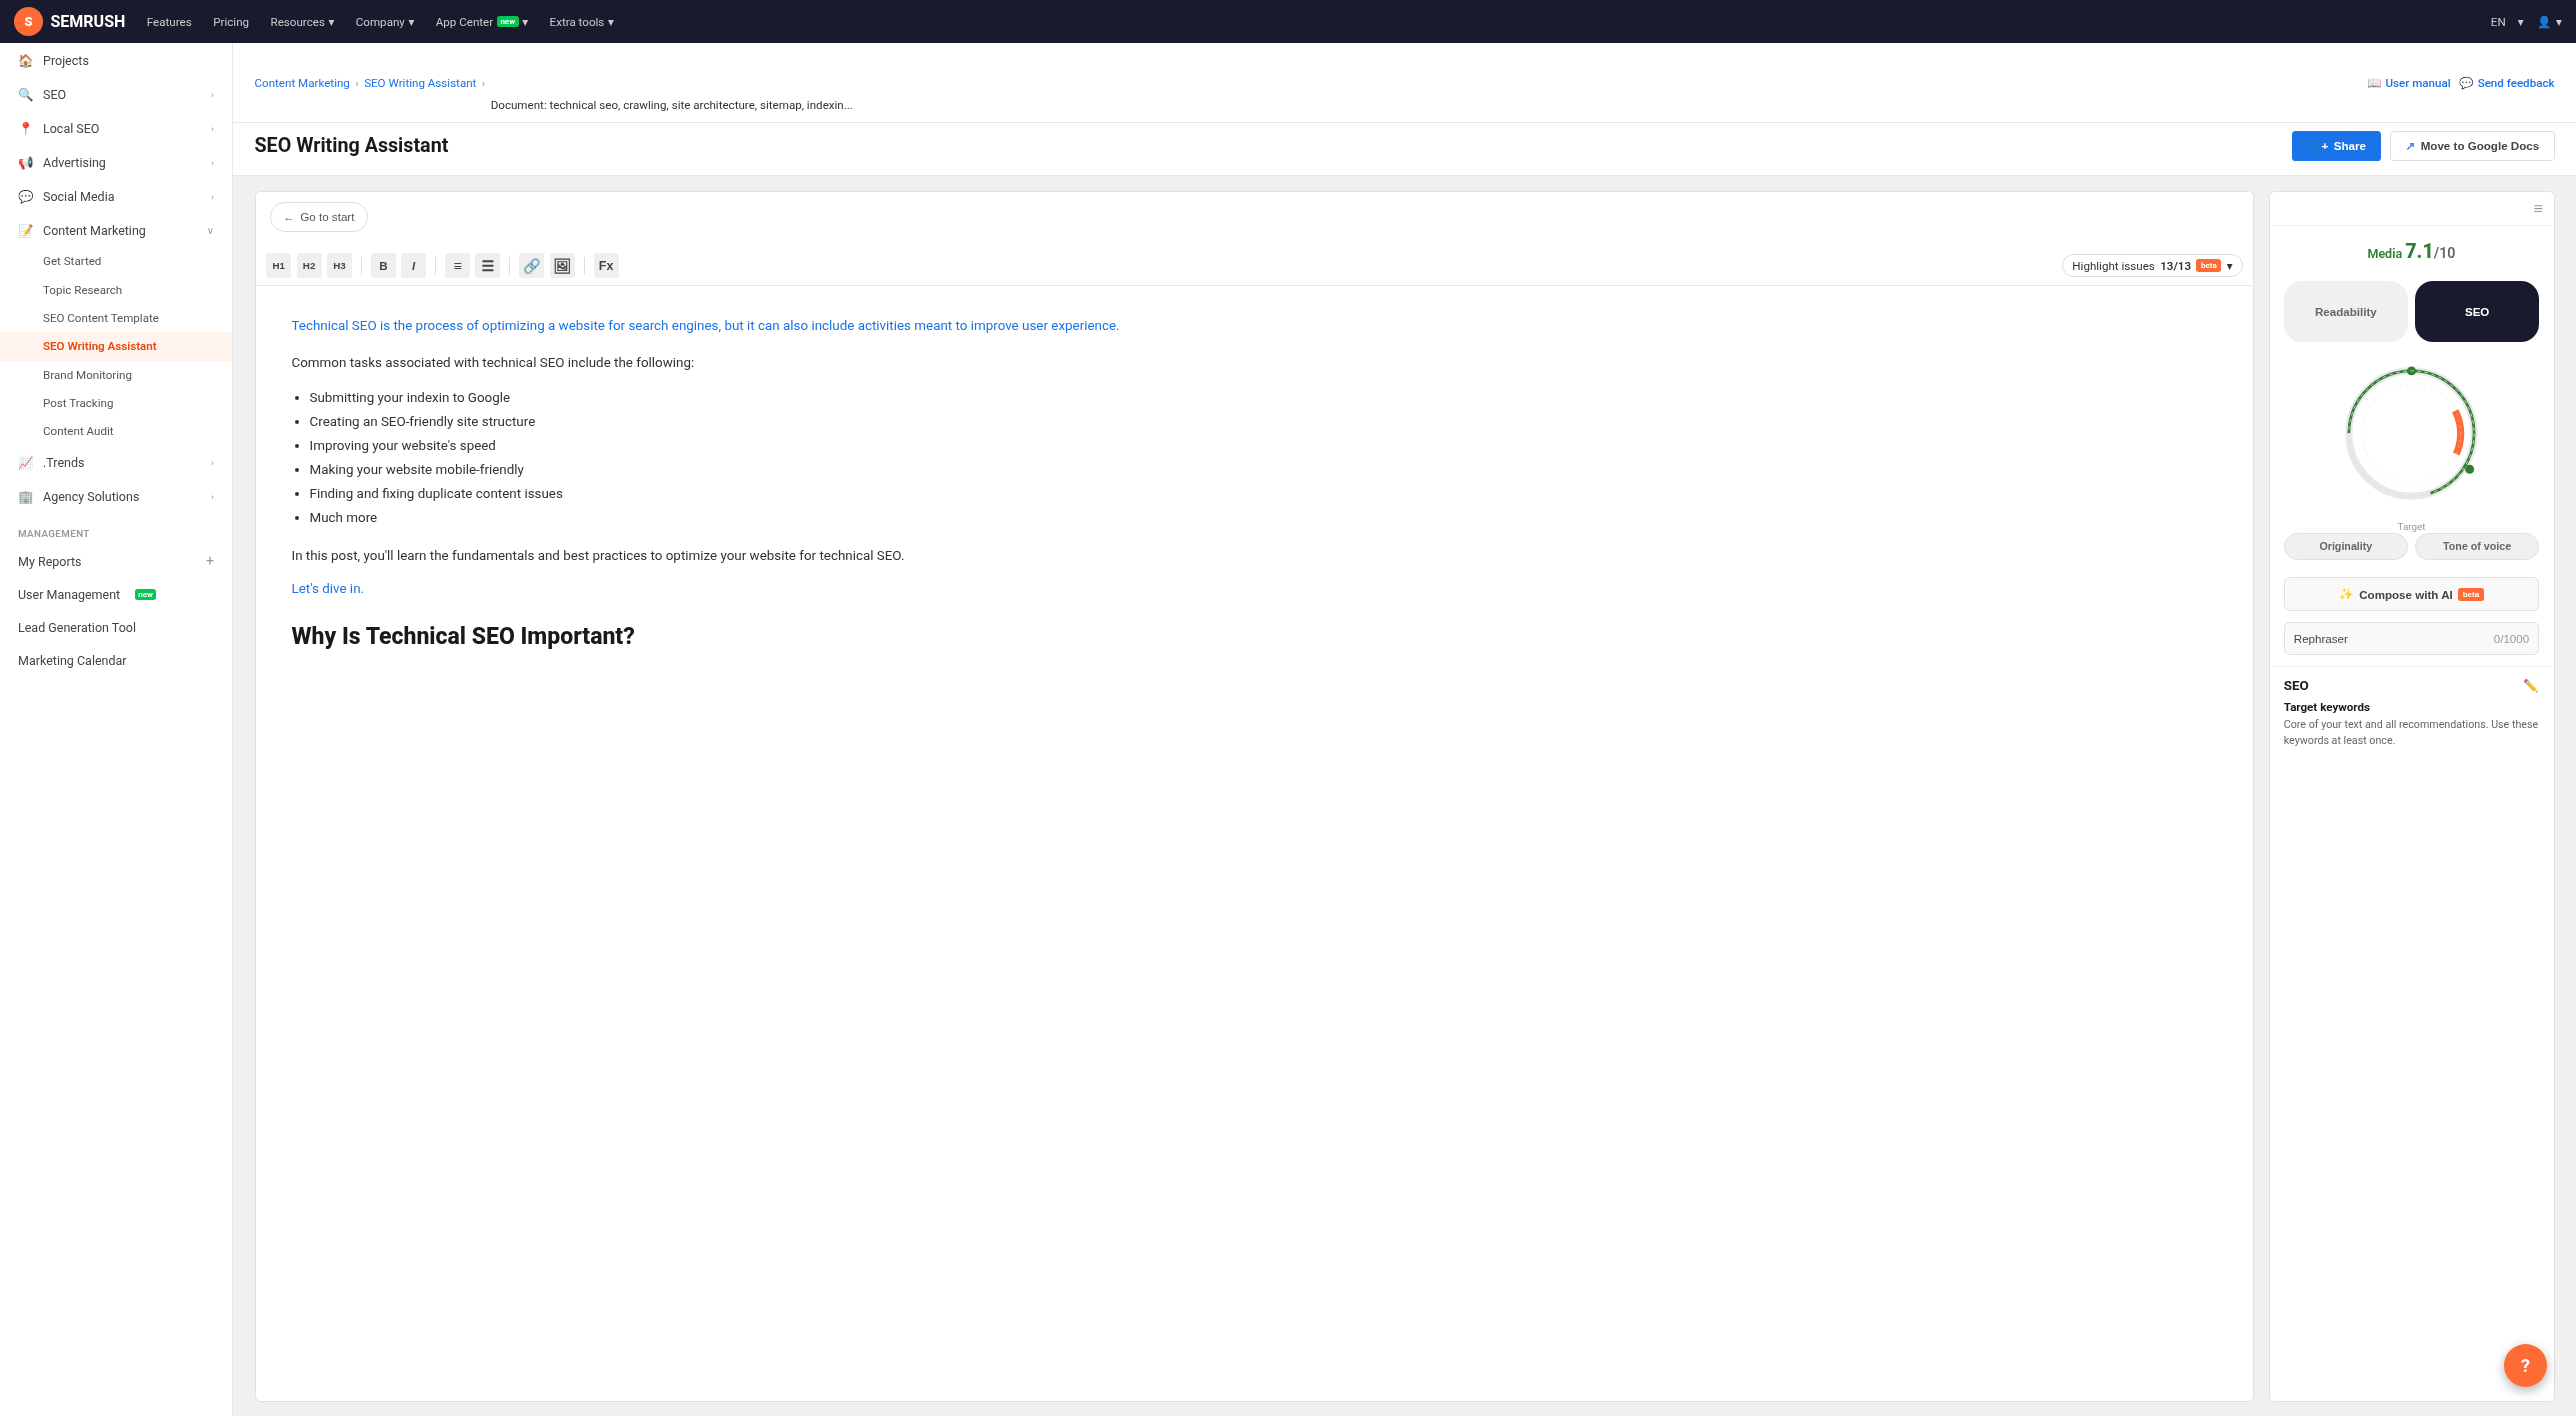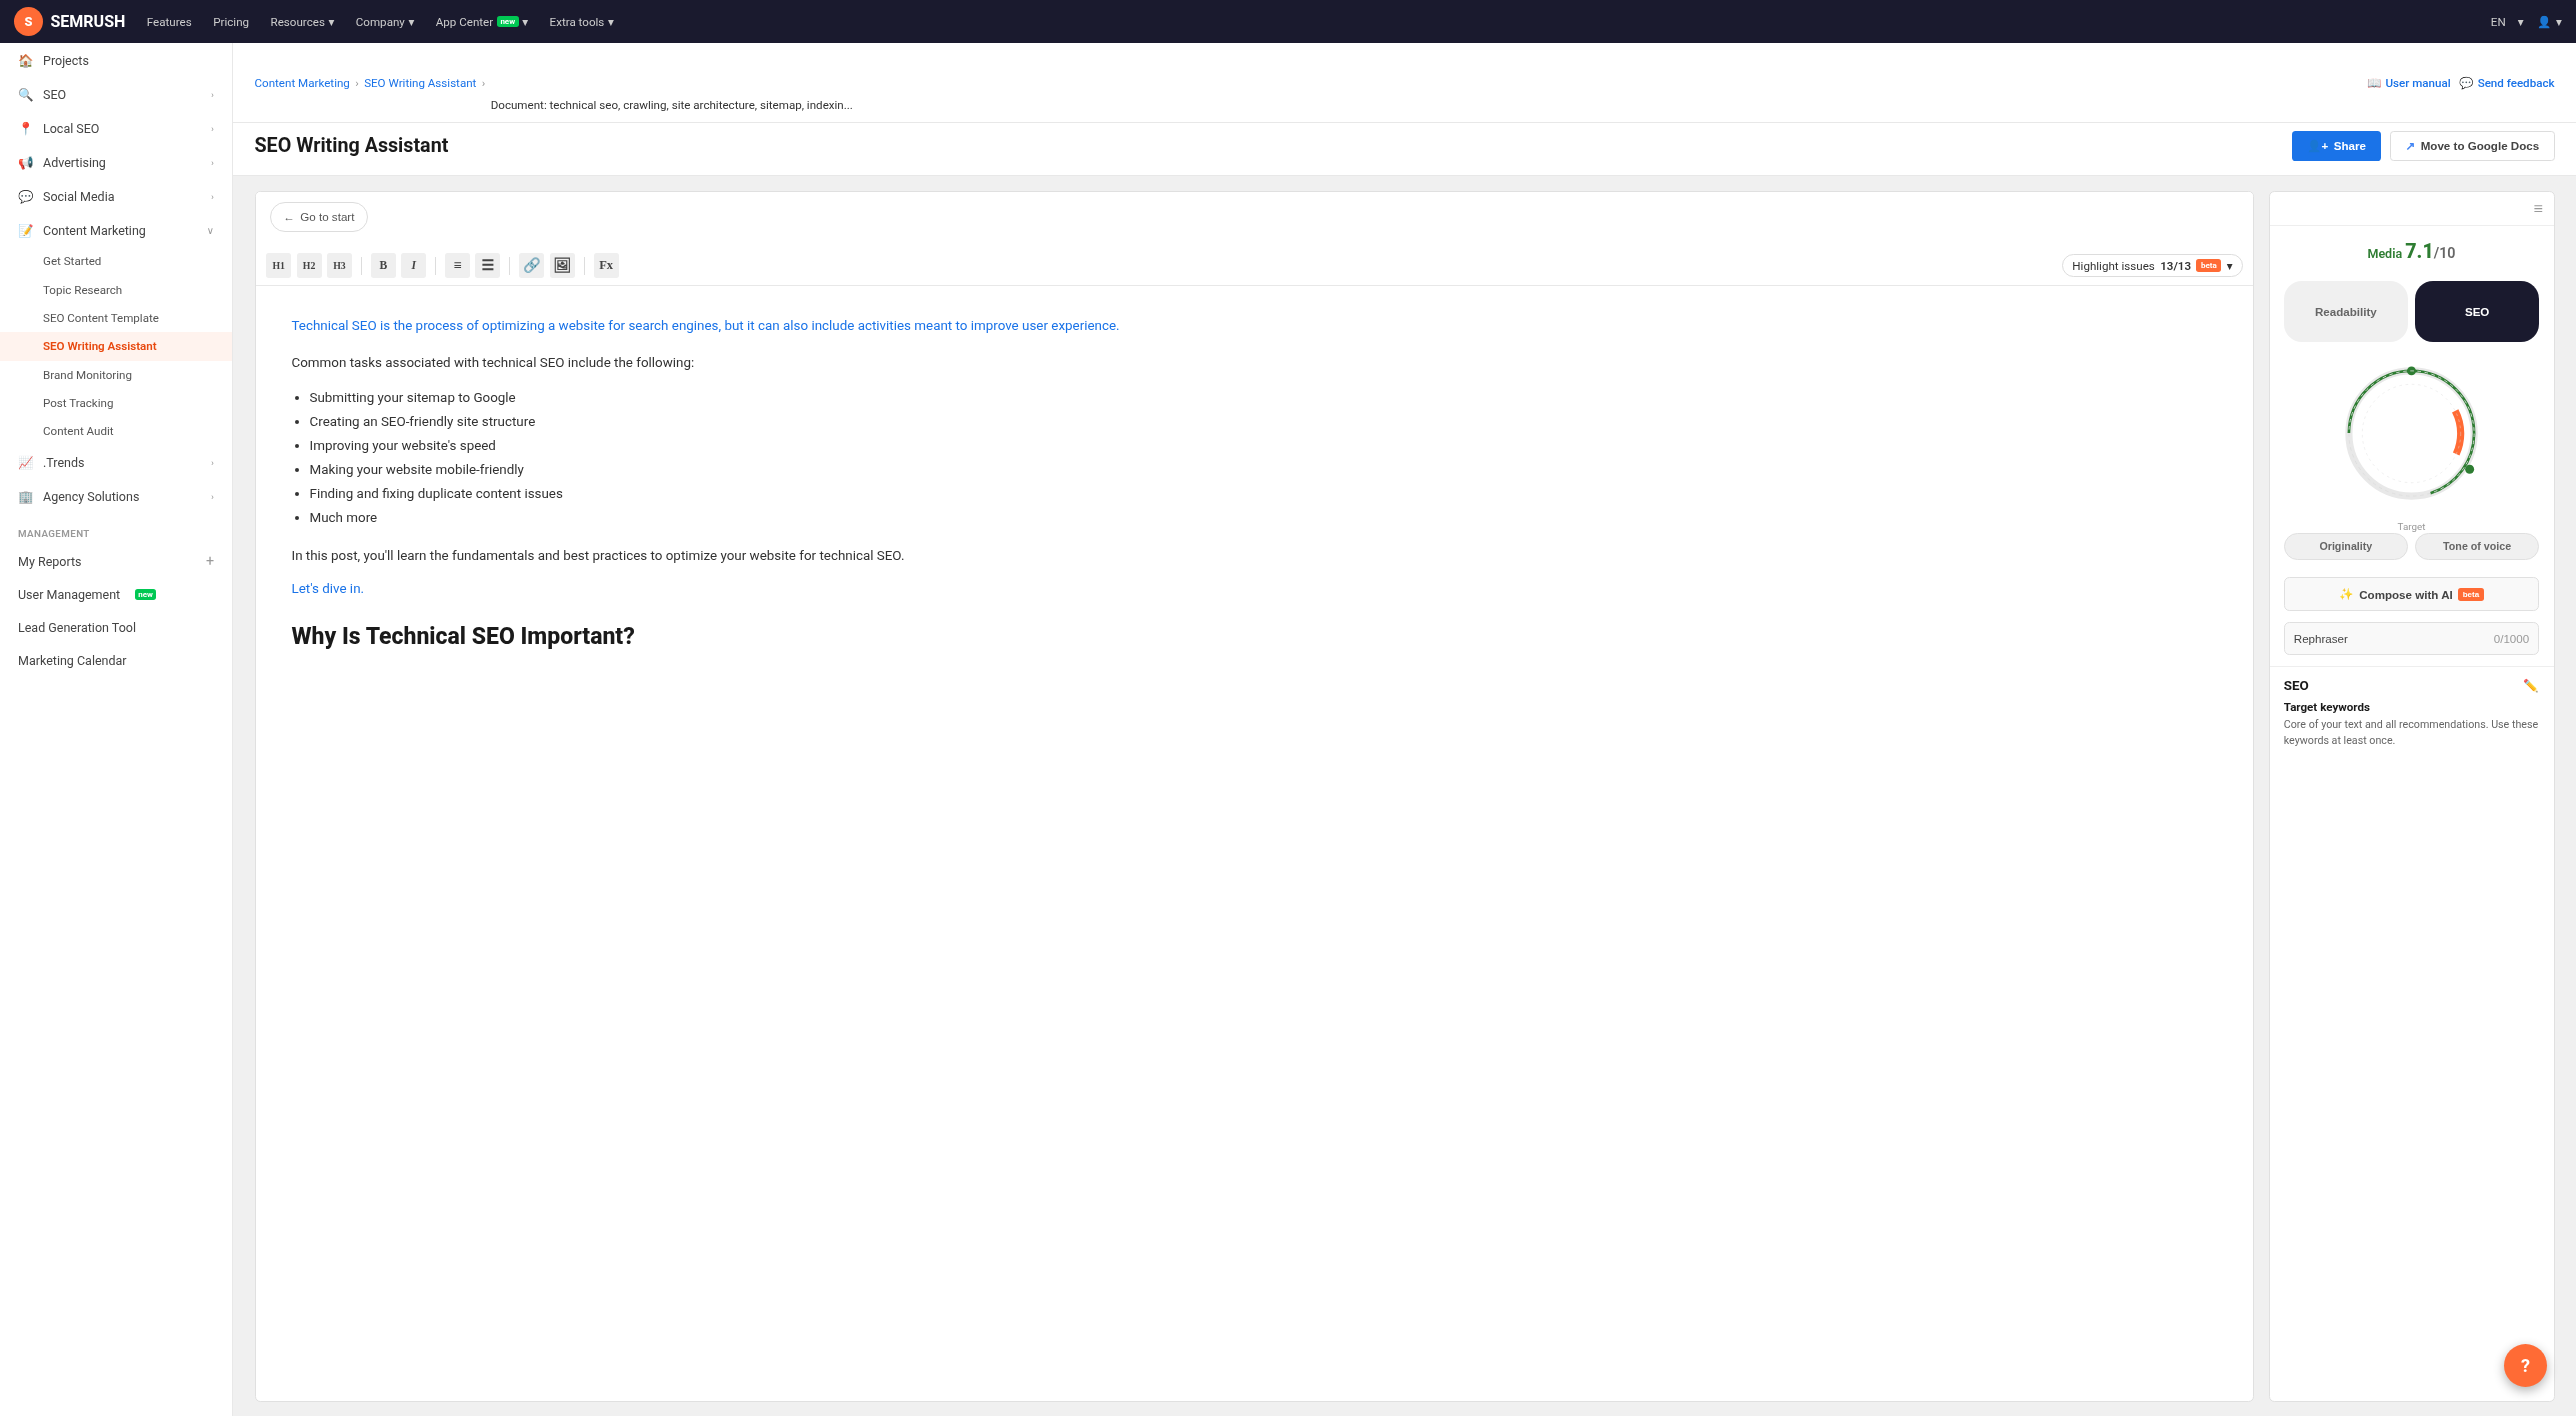--- a/index.html
+++ b/index.html
@@ -54,21 +54,21 @@
     .btn-primary { background: #1a73e8; color: #fff; }
     .btn-outline { background: #fff; color: #444; border-color: #ddd; }
     .btn-link { color: #1a73e8; font-size: 11.6px; font-weight: 500; display: flex; align-items: center; gap: 3.6px; cursor: pointer; text-decoration: none; }
 
     
     .content-area { display: flex; flex: 1; overflow: hidden; padding: 14.3px 21.5px; gap: 14.3px; background: #f0f0f0; }
 
     
     .editor-panel { background: #fff; border: 0.9px solid #e0e0e0; border-radius: 5.4px; flex: 1; display: flex; flex-direction: column; overflow: hidden; }
     .toolbar { display: flex; align-items: center; padding: 7.2px 10.7px; border-bottom: 0.9px solid #e8e8e8; gap: 5.4px; }
-    .toolbar-btn { width: 25px; height: 25px; display: flex; align-items: center; justify-content: center; border: 0.9px solid transparent; border-radius: 2.7px; cursor: pointer; color: #444; font-size: 11.6px; font-weight: 700; font-family: Liberation Serif, serif; }
+    .toolbar-btn { width: 25px; height: 25px; display: flex; align-items: center; justify-content: center; border: 0.9px solid transparent; border-radius: 2.7px; cursor: pointer; color: #444; font-size: 11.6px; font-weight: 700; }
     .toolbar-sep { width: 0.9px; height: 18px; background: #ddd; margin: 0 3.6px; }
     .toolbar-right { margin-left: auto; }
     .highlight-issues { display: flex; align-items: center; gap: 5.4px; padding: 3.6px 9px; border: 0.9px solid #ddd; border-radius: 18px; font-size: 11.6px; cursor: pointer; }
     .highlight-count { color: #333; font-weight: 600; }
     .beta-badge { background: #ff6b35; color: #fff; font-size: 8px; padding: 1.8px 4.5px; border-radius: 2.7px; font-weight: 700; }
 
     .editor-content { padding: 29px 36px; overflow-y: auto; flex: 1; line-height: 1.7; }
     .editor-h1 { font-size: 29px; font-weight: 800; color: #1a1a1a; margin-bottom: 18px; line-height: 1.2; }
     .editor-h2 { font-size: 23px; font-weight: 800; color: #1a1a1a; margin: 21.5px 0 10.7px; line-height: 1.2; }
     .editor-lead { color: #1a73e8; font-size: 13.4px; line-height: 1.7; margin-bottom: 14.3px; }
@@ -295,21 +295,21 @@
               <span class="beta-badge">beta</span>
               <span>▾</span>
             </div>
           </div>
         </div>
 
         <div class="editor-content">
           <p class="editor-lead">Technical SEO is the process of optimizing a website for search engines, but it can also include activities meant to improve user experience.</p>
           <p class="editor-p">Common tasks associated with technical SEO include the following:</p>
           <ul class="editor-ul">
-            <li>Submitting your sitemap to Google</li>
+            <li>Submitting your indexin to Google</li>
             <li>Creating an SEO-friendly site structure</li>
             <li>Improving your website's speed</li>
             <li>Making your website mobile-friendly</li>
             <li>Finding and fixing duplicate content issues</li>
             <li>Much more</li>
           </ul>
           <p class="editor-p">In this post, you'll learn the fundamentals and best practices to optimize your website for technical SEO.</p>
           <p class="editor-p">
             <span class="editor-link" style="cursor:pointer;">Let's dive in.</span>
           </p>

